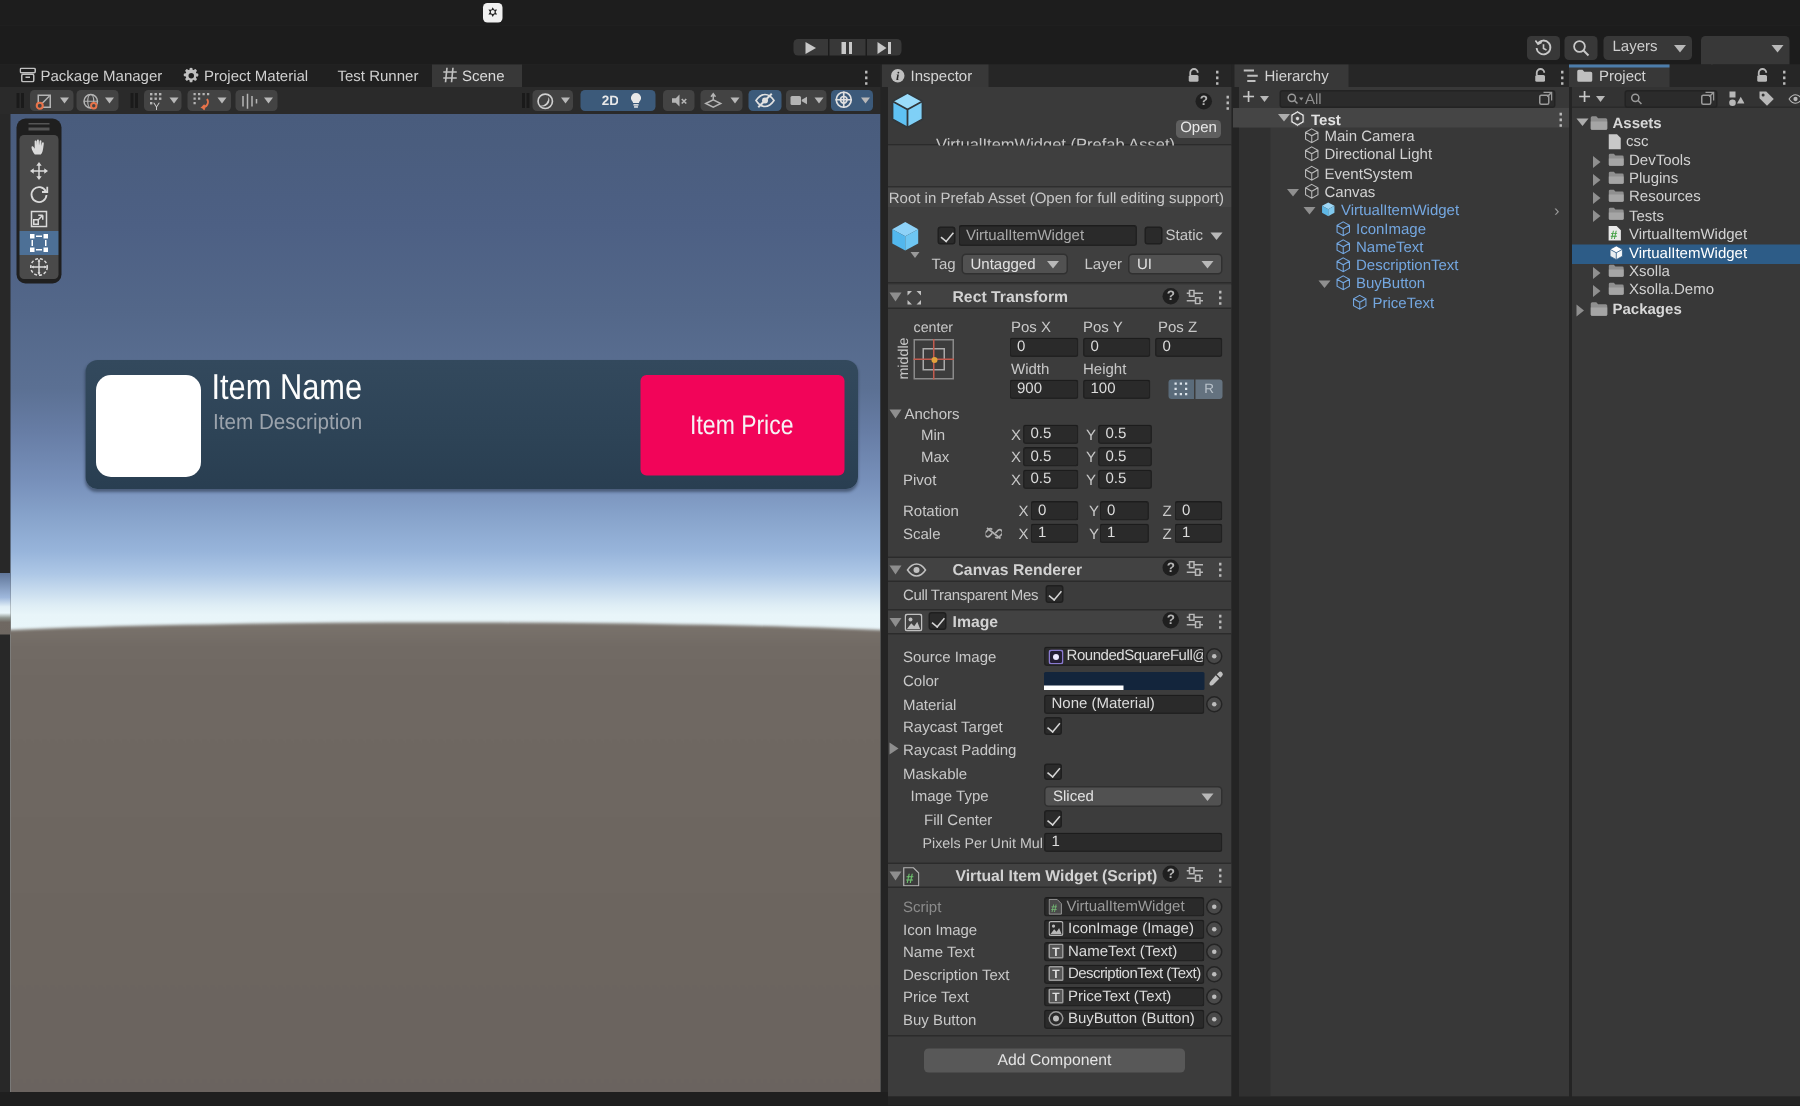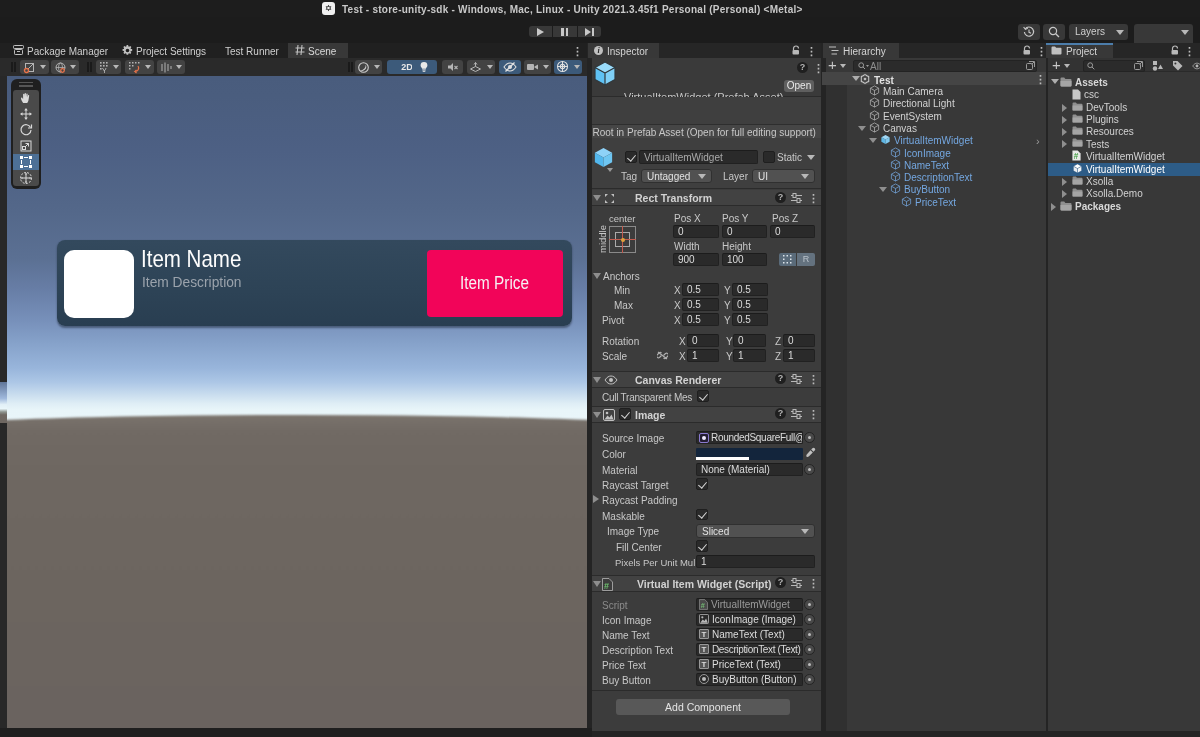--- a/index.html
+++ b/index.html
@@ -21,21 +21,20 @@
 </style>
 </head>
 <body>
 <div id="app">
 
   <div class="abs" style="left:0;top:0;width:1200px;height:17px;background:#1d1d1d;"></div>
   <div class="abs" style="left:322px;top:2px;width:13px;height:13px;background:#f0f0f0;border-radius:3px;"></div>
   <svg class="abs" style="left:324px;top:4px" width="9" height="9" viewBox="0 0 24 24">
       <path fill="#222" d="M12 2 L14.5 6.5 L19.7 6.2 L17 10.7 L19.7 15.2 L14.5 14.9 L12 19.4 L9.5 14.9 L4.3 15.2 L7 10.7 L4.3 6.2 L9.5 6.5z M12 7.2 A3.5 3.5 0 1 0 12 14.2 A3.5 3.5 0 1 0 12 7.2z" fill-rule="evenodd"></path>
     </svg>
-  <div class="abs" style="left:342px;top:3.5px;color:#c9c9c9;font-size:10px;font-weight:700;letter-spacing:0.25px;">Test - store-unity-sdk - Windows, Mac, Linux - Unity 2021.3.45f1 Personal (Personal) &lt;Metal&gt;</div>
 
   <div class="abs" style="left:0;top:17px;width:1200px;height:26px;background:#1c1c1c;"></div>
 
   <div class="abs" style="left:529px;top:26px;width:72px;height:11px;display:flex;gap:1px;">
     <div style="flex:1;background:#383838;border-radius:3px 0 0 3px;display:flex;align-items:center;justify-content:center;">
         <div style="width:0;height:0;border-top:4px solid transparent;border-bottom:4px solid transparent;border-left:7px solid #c8c8c8;"></div>
       </div>
     <div style="flex:1;background:#383838;display:flex;align-items:center;justify-content:center;gap:2px;">
         <div style="width:2.5px;height:8px;background:#c8c8c8;"></div>
         <div style="width:2.5px;height:8px;background:#c8c8c8;"></div>
@@ -66,21 +65,21 @@
 
   <svg class="abs" style="left:13px;top:45px" width="11" height="10" viewBox="0 0 11 10">
       <rect x="0.5" y="0.5" width="10" height="3" rx="0.8" fill="none" stroke="#c0c0c0"></rect>
       <rect x="1.5" y="4.5" width="8" height="5" rx="0.8" fill="none" stroke="#c0c0c0"></rect>
       <path d="M4 6.5 H7" stroke="#c0c0c0"></path>
     </svg>
   <div class="abs lbl" style="left:27px;top:45px;color:#cfcfcf;">Package Manager</div>
   <svg class="abs" style="left:122px;top:45px" width="11" height="11" viewBox="0 0 24 24">
       <path fill="#c0c0c0" d="M12 8a4 4 0 1 0 0 8 4 4 0 0 0 0-8zm9.4 5.5l-2.1-.3a7.3 7.3 0 0 1-.6 1.5l1.3 1.7a1 1 0 0 1-.1 1.3l-1.4 1.4a1 1 0 0 1-1.3.1l-1.7-1.3c-.5.3-1 .5-1.5.6l-.3 2.1a1 1 0 0 1-1 .9h-2a1 1 0 0 1-1-.9l-.3-2.1c-.5-.1-1-.3-1.5-.6l-1.7 1.3a1 1 0 0 1-1.3-.1L3.5 17.6a1 1 0 0 1-.1-1.3l1.3-1.7c-.3-.5-.5-1-.6-1.5l-2.1-.3a1 1 0 0 1-.9-1v-2a1 1 0 0 1 .9-1l2.1-.3c.1-.5.3-1 .6-1.5L3.4 5.3a1 1 0 0 1 .1-1.3l1.4-1.4a1 1 0 0 1 1.3-.1l1.7 1.3c.5-.3 1-.5 1.5-.6l.3-2.1a1 1 0 0 1 1-.9h2a1 1 0 0 1 1 .9l.3 2.1c.5.1 1 .3 1.5.6l1.7-1.3a1 1 0 0 1 1.3.1l1.4 1.4a1 1 0 0 1 .1 1.3l-1.3 1.7c.3.5.5 1 .6 1.5l2.1.3a1 1 0 0 1 .9 1v2a1 1 0 0 1-.9 1z"></path>
     </svg>
-  <div class="abs lbl" style="left:136px;top:45px;color:#cfcfcf;">Project Settings</div>
+  <div class="abs lbl" style="left:136px;top:45px;color:#cfcfcf;">Project Material</div>
   <div class="abs lbl" style="left:225px;top:45px;color:#cfcfcf;">Test Runner</div>
   <div class="abs" style="left:288px;top:43px;width:60px;height:15px;background:#383838;"></div>
   <svg class="abs" style="left:295px;top:45px" width="10" height="10" viewBox="0 0 10 10">
       <path d="M3 0 L2 10 M7 0 L6 10 M0.5 3 H9.5 M0.5 7 H9.5" stroke="#c0c0c0" stroke-width="1.1" fill="none"></path>
     </svg>
   <div class="abs lbl" style="left:308px;top:45px;color:#dadada;">Scene</div>
   <div class="abs vdots" style="left:572px;top:45px;">⋮</div>
 
   <div class="abs" style="left:0;top:58px;width:587px;height:18px;background:#2a2a2a;"></div>
   <div class="abs" style="left:11px;top:62px;width:1.5px;height:10px;background:#1a1a1a;"></div>

